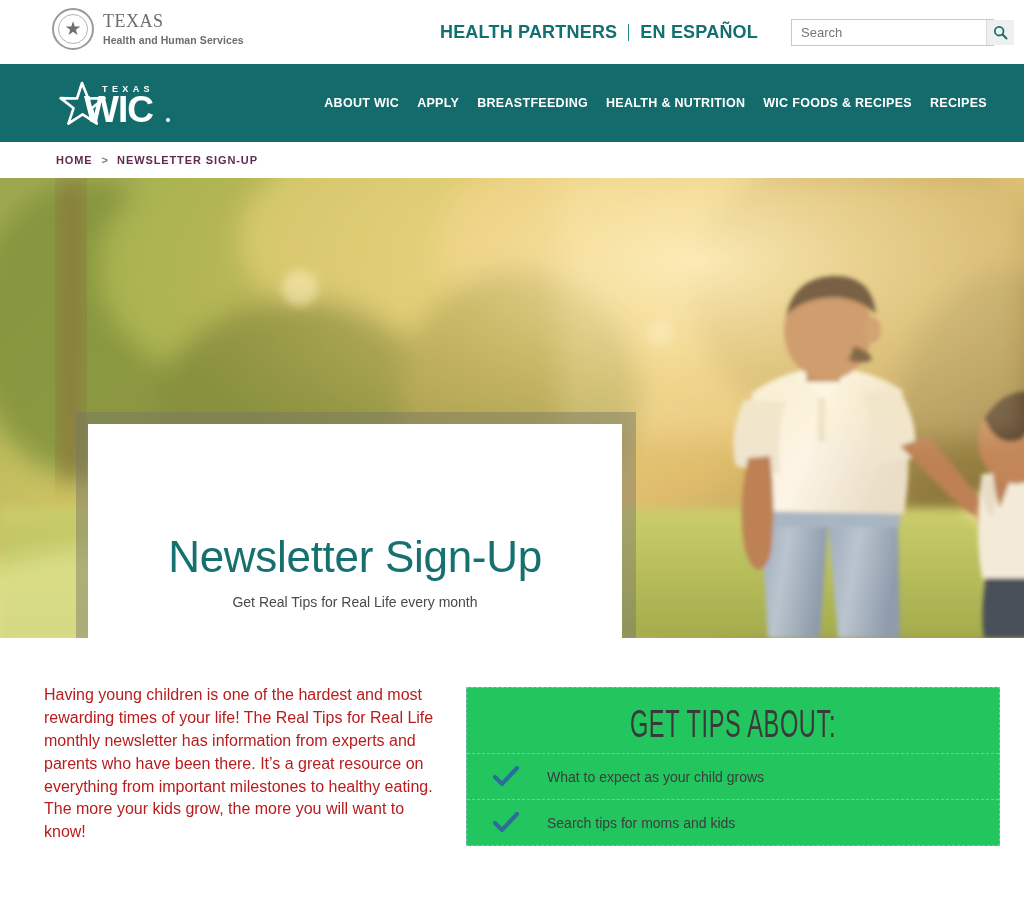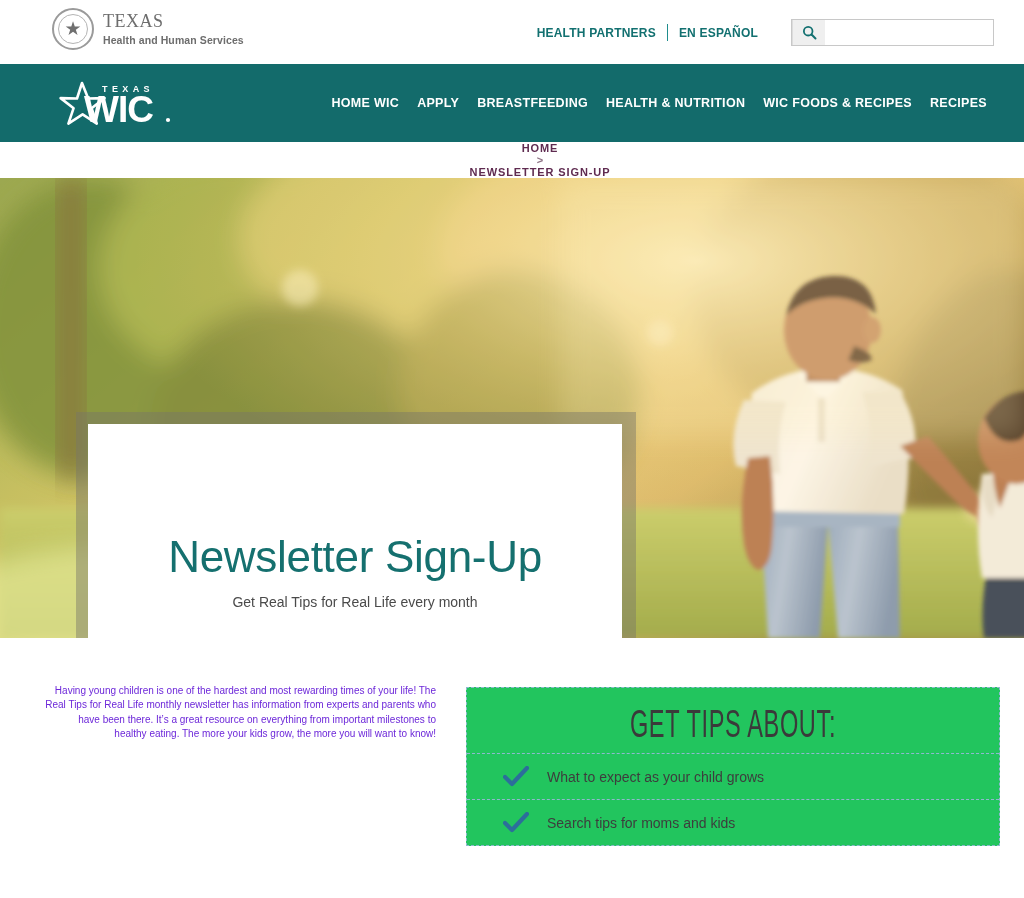--- a/index.html
+++ b/index.html
@@ -44,21 +44,21 @@
   .hhs-wordmark .t2{
     font-size:10.5px; font-weight:bold; color:#6d6d6d; display:block;
     letter-spacing:.1px; margin-top:5px;
   }
 
   .util-right{
     position:absolute; right:30px; top:19px;
     display:flex; align-items:center; gap:0;
   }
   .util-link{
-    color:#127070; font-size:12px; font-weight:bold;
+    color:#127070; font-size:18px; font-weight:bold;
     letter-spacing:.2px; text-decoration:none; white-space:nowrap;
     padding:0 11px; cursor:pointer;
   }
   .util-sep{
     width:1px; height:17px; background:#1f8d8d;
   }
   .search-wrap{
     display:flex; align-items:stretch; margin-left:22px;
     border:1px solid #c8c8c8; background:#fff; height:27px; width:203px;
   }
@@ -89,21 +89,21 @@
   .nav-item{
     color:#ffffff; font-size:12.5px; font-weight:bold;
     letter-spacing:.3px; text-decoration:none; white-space:nowrap;
     padding:0 9px; cursor:pointer;
   }
   .nav-sep{ width:1px; height:19px; background:#4d9292; }
 
   
   .breadcrumb{
     height:36px; background:#fff; display:flex; align-items:center;
-    padding-left:56px; flex-direction:column;
+    padding-left:56px; gap:9px;
   }
   .crumb{
     color:#5f2b50; font-size:11px; font-weight:bold; letter-spacing:.9px;
     text-decoration:none; cursor:pointer; white-space:nowrap;
   }
   .crumb.current{ cursor:default; }
   .crumb-sep{ color:#8d7184; font-size:11px; font-weight:bold; }
 
   
   .hero{
@@ -128,41 +128,41 @@
   .hero-sub{
     font-size:14px; color:#4a4a4a; margin:0;
   }
 
   
   .content{
     display:flex; padding:46px 24px 0 44px; gap:30px; background:#fff;
   }
   .intro{
     width:392px; flex:0 0 auto;
-    font-size:10px; line-height:1.43; color:#6d28d9;text-align:right;
+    font-size:16px; line-height:1.43; color:#b91c1c;
   }
   .intro p{ margin:0; }
 
   .tips-panel{
     flex:1; background:#22c55e;
     border:1px dashed #8fb8cf;
     margin-top:3px;
   }
   .tips-heading{
     text-align:center; padding:17px 0 10px 0;
     font-family:"Liberation Sans Narrow","Liberation Sans", sans-serif;
     font-size:38px; font-weight:normal; color:#3a3a3a;
     letter-spacing:1px; line-height:1;
     transform:scaleX(.62); transform-origin:center;
     white-space:nowrap;
   }
   .tips-row{
-    display:flex; align-items:center; gap:18px;
+    display:flex; align-items:center; gap:28px;
     border-top:1px dashed #8fb8cf;
-    padding:12px 0 12px 36px; height:46px;
+    padding:12px 0 12px 26px; height:46px;
   }
   .tips-row .label{ font-size:14px; color:#3d3d3d; }
   .check{ flex:0 0 auto; width:26px; height:22px; }
 </style>
 </head>
 <body>
 
 <div class="utility-bar">
 
   <div class="hhs-logo">
@@ -174,20 +174,21 @@
       <span class="t2">Health and Human Services</span>
     </div>
   </div>
 
   <div class="util-right">
     <a class="util-link">HEALTH PARTNERS</a>
     <span class="util-sep"></span>
     <a class="util-link">EN ESPAÑOL</a>
 
     <div class="search-wrap">
+      <input class="search-input" type="text" placeholder="Search" style="">
       <button class="search-btn">
         <svg width="15" height="15" viewBox="0 0 16 16">
           <circle cx="6.6" cy="6.6" r="4.6" fill="none" stroke="#127070" stroke-width="1.9"></circle>
           <line x1="10.2" y1="10.2" x2="14.4" y2="14.4" stroke="#127070" stroke-width="2.1" stroke-linecap="round"></line>
         </svg>
       </button>
     </div>
   </div>
 </div>
 
@@ -199,21 +200,21 @@
       <path d="M26 6 L32.2 21.5 L48.6 21.1 L35.6 31.2 L40.8 46.6 L26.6 37.4 L12.4 46.6 L17.6 31.2 L4.6 21.1 L21 21.5 Z" fill="none" stroke="#ffffff" stroke-width="2.6" stroke-linejoin="round"></path>
 
       <text x="46" y="15" fill="#ffffff" font-family="Liberation Sans, sans-serif" font-size="9" font-weight="bold" letter-spacing="4.4">TEXAS</text>
 
       <text x="28" y="45" fill="#ffffff" font-family="Liberation Sans, sans-serif" font-size="37" font-weight="bold" letter-spacing="-1">WIC</text>
       <circle cx="112" cy="43" r="2.1" fill="#ffffff"></circle>
     </svg>
   </div>
 
   <div class="nav-links">
-    <a class="nav-item">HOME WIC</a>
+    <a class="nav-item">ABOUT WIC</a>
     <span class="nav-sep"></span>
     <a class="nav-item">APPLY</a>
     <span class="nav-sep"></span>
     <a class="nav-item">BREASTFEEDING</a>
     <span class="nav-sep"></span>
     <a class="nav-item">HEALTH &amp; NUTRITION</a>
     <span class="nav-sep"></span>
     <a class="nav-item">WIC FOODS &amp; RECIPES</a>
     <span class="nav-sep"></span>
     <a class="nav-item">RECIPES</a>

